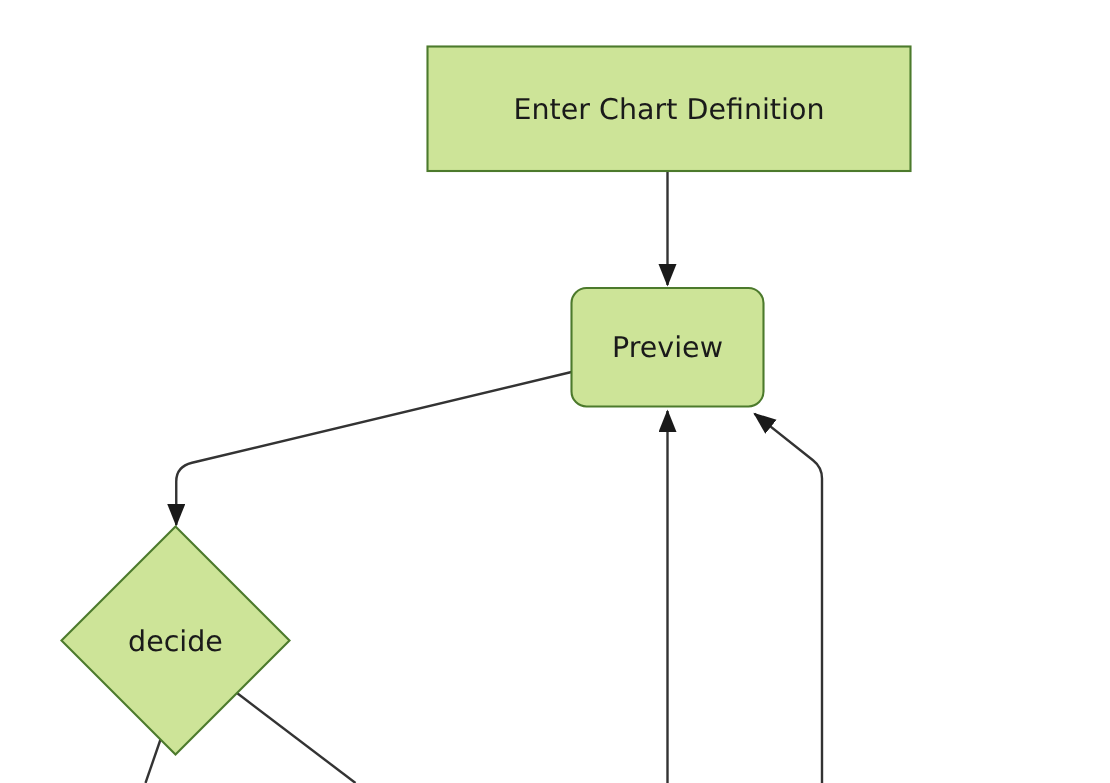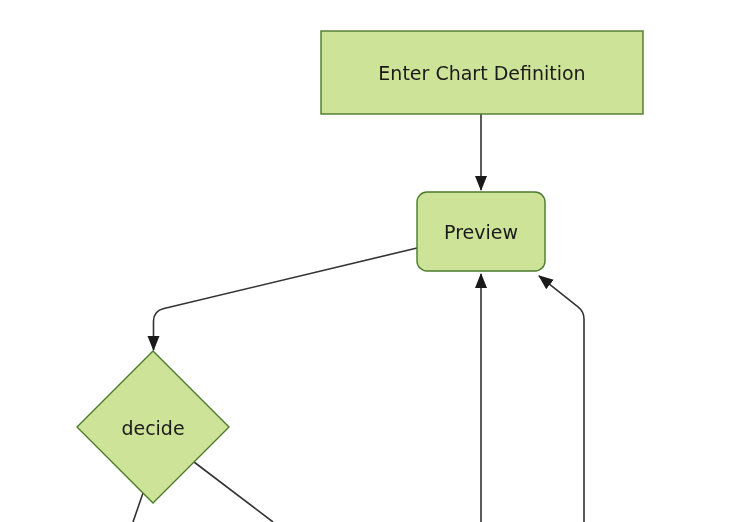--- a/index.html
+++ b/index.html
@@ -6,21 +6,20 @@
     margin: 0;
     padding: 0;
     background: #ffffff;
   }
   .canvas {
     position: relative;
     width: 632px;
     height: 522px;
     overflow: hidden;
     background: #ffffff;
-    padding-left: 36px;
   }
   svg {
     display: block;
   }
   .node-shape {
     stroke-width: 1.4px;
   }
   .edge {
     fill: none;
     stroke-width: 1.6px;

